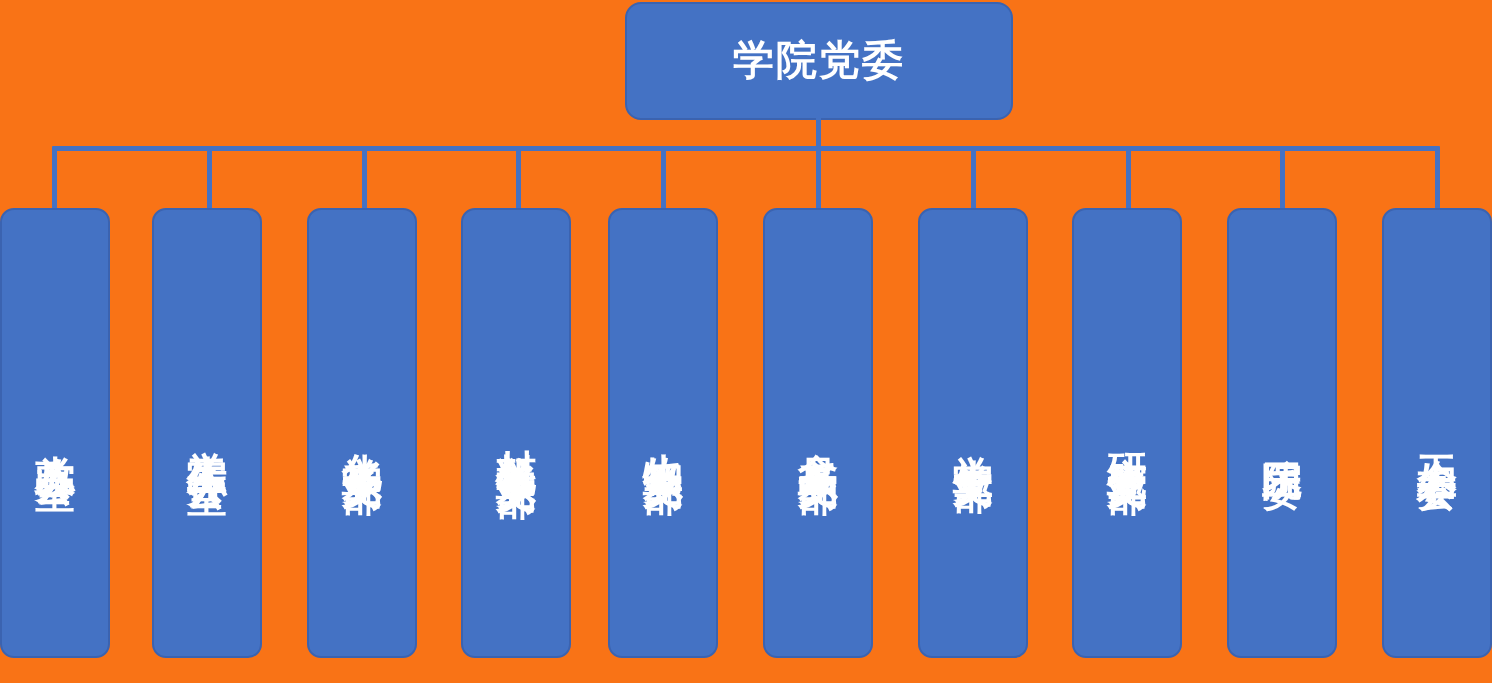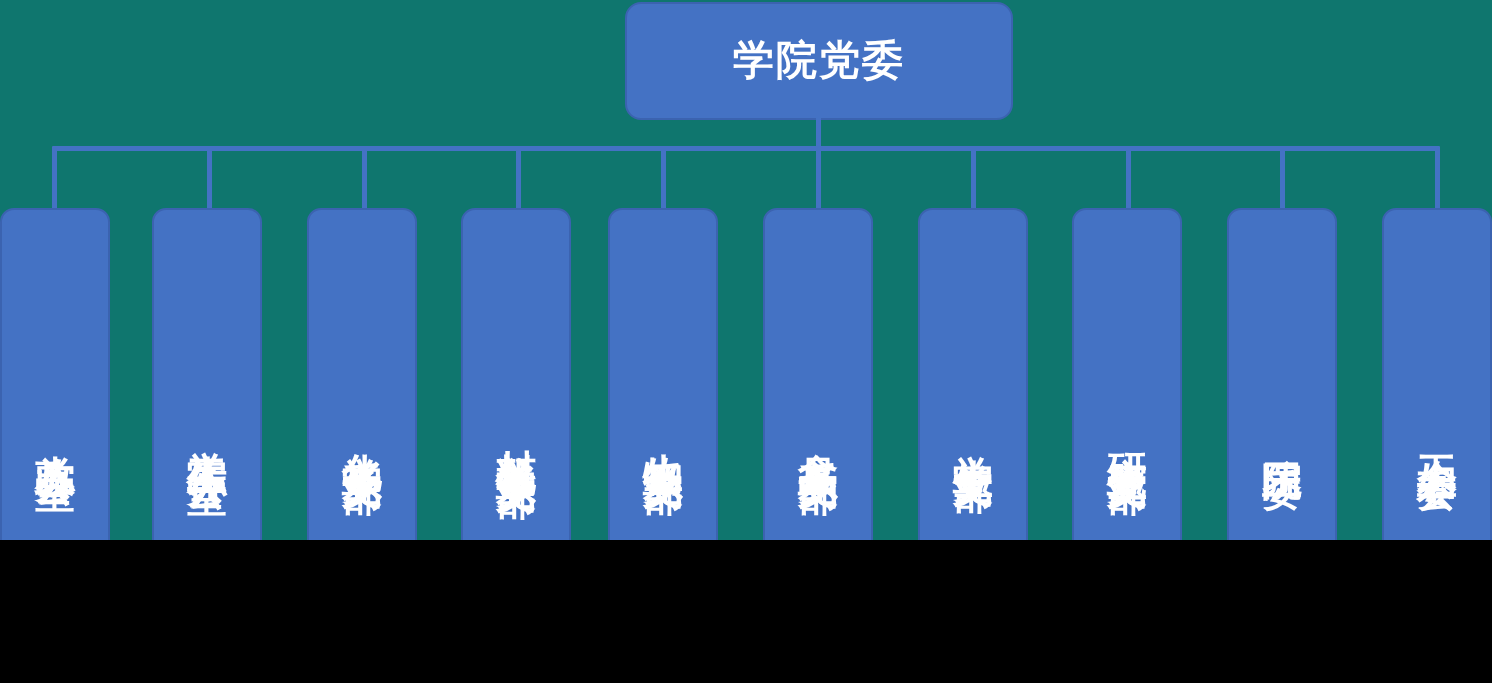--- a/index.html
+++ b/index.html
@@ -7,22 +7,22 @@
     margin: 0;
     padding: 0;
     background: #000000;
   }
   body {
     font-family: "Liberation Sans", "DejaVu Sans", sans-serif;
   }
   #org-chart {
     position: relative;
     width: 1492px;
-    height: 540px;
-    background: #0f766e;
+    height: 683px;
+    background: #f97316;
     overflow: hidden;
   }
 
   
   .connector-bar {
     position: absolute;
     background: #4472C4;
   }
   .connector-h {
     left: 52px;

